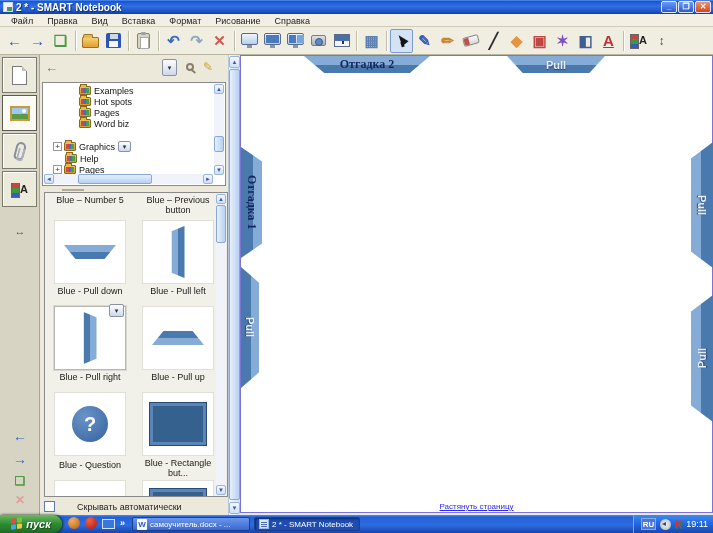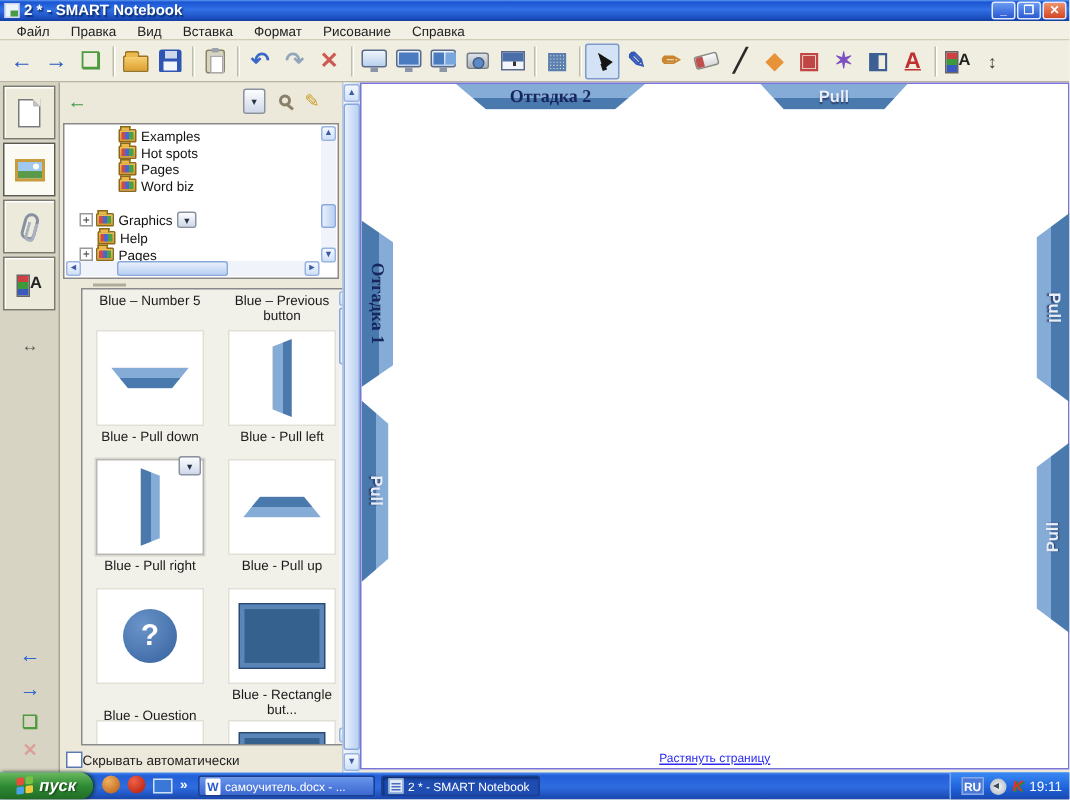--- a/index.html
+++ b/index.html
@@ -94,36 +94,36 @@
   .i-tfolder::after { content:""; position:absolute; left:1px; top:1px; width:8px; height:5px; background:linear-gradient(90deg,#d04848 0 33%,#4868d0 33% 66%,#48a048 66% 100%); }
   .tdd { width:13px; height:11px; margin-left:3px; }
   .vscroll { position:absolute; background:#f0f4fa; }
   .sbtn { position:absolute; background:linear-gradient(#f4f8ff,#cfe0f8); border:1px solid #9ab4e0; border-radius:2px; color:#3b5aa0; font-size:6px; display:flex; align-items:center; justify-content:center; }
   .sthumb { position:absolute; background:linear-gradient(90deg,#e8f0fc,#b8d0f2); border:1px solid #88a8dc; border-radius:2px; }
   .sthumb.h { background:linear-gradient(180deg,#e8f0fc,#b8d0f2); }
 
   .splitter { position:absolute; left:2px; top:132px; width:184px; height:5px; }
   .splitter::after { content:""; position:absolute; left:20px; top:2px; width:22px; height:2px; background:#b0ac9a; }
 
-  .listbox { position:absolute; left:14px; top:137px; width:184px; height:305px; background:#f1f0e9; border:1px solid #8a8a8a; overflow:hidden; }
+  .listbox { position:absolute; left:4px; top:137px; width:184px; height:305px; background:#f1f0e9; border:1px solid #8a8a8a; overflow:hidden; }
   .gcell { position:absolute; width:82px; text-align:center; }
   .glabel { font-size:9px; line-height:10px; color:#1a1a1a; }
   .gthumb { position:relative; width:72px; height:64px; margin:0 auto; background:#fff; border:1px solid #e2e0d6; display:flex; align-items:center; justify-content:center; }
   .gthumb.sel { border:1px solid #b8b8b0; box-shadow:0 0 0 1px #d8d8d0; }
   .gdd { position:absolute; width:15px; height:13px; z-index:5; }
 
   .pshape { filter:drop-shadow(0 0 1px #6a7078); }
   .th-pull-down { width:52px; height:14px; clip-path:polygon(0 0,100% 0,78% 100%,22% 100%); background:linear-gradient(180deg,#85acd6 0 52%,#4a79ae 52% 100%); }
   .th-pull-up   { width:52px; height:14px; clip-path:polygon(22% 0,78% 0,100% 100%,0 100%); background:linear-gradient(180deg,#4a79ae 0 48%,#85acd6 48% 100%); }
   .th-pull-left { width:13px; height:52px; clip-path:polygon(0 10%,100% 0,100% 100%,0 90%); background:linear-gradient(90deg,#85acd6 0 50%,#4a79ae 50% 100%); }
   .th-pull-right{ width:13px; height:52px; clip-path:polygon(0 0,100% 10%,100% 90%,0 100%); background:linear-gradient(90deg,#4a79ae 0 50%,#85acd6 50% 100%); }
   .th-question { width:36px; height:36px; border-radius:50%; background:radial-gradient(circle at 35% 30%,#6a94c8,#35619f); color:#fff; font-weight:bold; font-size:20px; display:flex; align-items:center; justify-content:center; }
   .th-rect { width:56px; height:42px; background:#35618f; border:3px solid #5a85b8; box-shadow:0 0 0 1px #2a4a74; }
 
-  .autohide { position:absolute; left:4px; top:446px; display:flex; align-items:center; gap:0;justify-content:center; }
+  .autohide { position:absolute; left:4px; top:446px; display:flex; align-items:center; gap:22px;justify-content:center; }
   .cb { width:11px; height:11px; background:#fff; border:1px solid #5a7ab0; }
   .autohide span { font-size:9px; color:#222; }
 
   
   .outer-scroll { position:absolute; left:228px; top:55px; width:12px; height:460px; background:linear-gradient(90deg,#f4f8fe,#cddff6); border-left:1px solid #b8c8e0; }
 
   
   .canvas { position:absolute; left:240px; top:55px; width:473px; height:458px; background:#fff; border:1px solid #7a74d8; }
   .extend-row { position:absolute; left:240px; top:495px; width:473px; text-align:center; }
   .extend-link { font-size:8px; color:#2a2af0; text-decoration:underline;text-align:right; }
@@ -396,21 +396,21 @@
         <div class="gthumb">
             <span class="pshape th-pull-up"></span>
           </div>
         <div class="glabel" style="margin-top:2px">Blue - Pull up</div>
       </div>
 
       <div class="gcell" style="left:4px; top:199px">
         <div class="gthumb">
             <span class="th-question">?</span>
           </div>
-        <div class="glabel" style="margin-top:16px">Blue - Question</div>
+        <div class="glabel" style="margin-top:4px">Blue - Question</div>
       </div>
       <div class="gcell" style="left:92px; top:199px">
         <div class="gthumb">
             <span class="th-rect"></span>
           </div>
         <div class="glabel" style="margin-top:2px">Blue - Rectangle but...</div>
       </div>
 
       <div class="gcell" style="left:4px; top:287px">
           <div class="gthumb" style="height:40px"></div>

